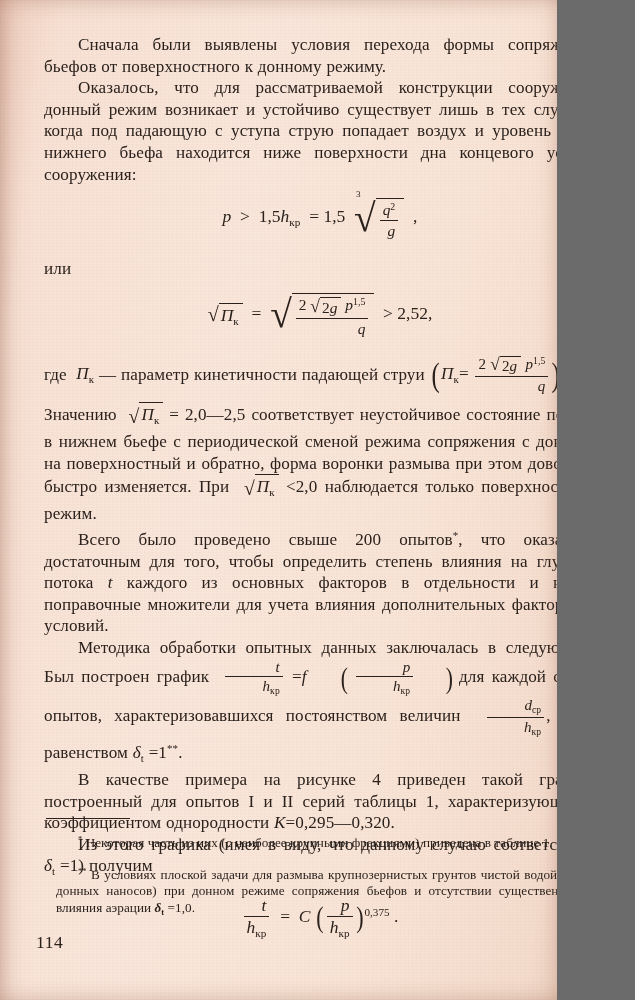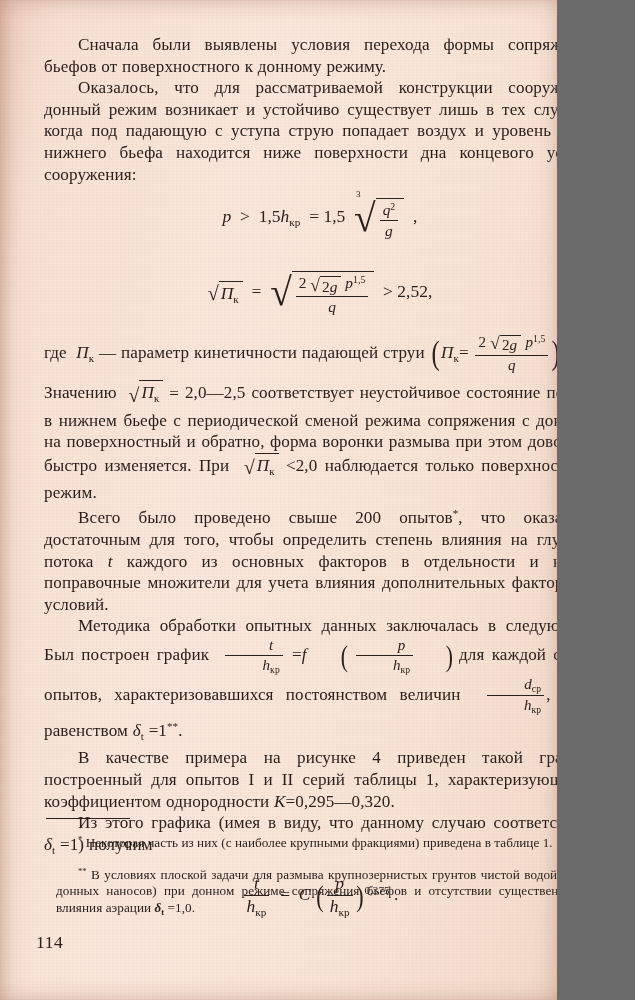--- a/index.html
+++ b/index.html
@@ -83,21 +83,21 @@
     font-style: normal;
   }
   .sup {
     font-size: 0.64em;
     vertical-align: 0.55em;
     font-style: normal;
   }
   .frac {
     display: inline-block;
     vertical-align: middle;
-    text-align: center;
+    text-align: right;
     margin: 0 2px;
   }
   .frac > .num {
     display: block;
     padding: 0 3px 1px 3px;
     border-bottom: 1.3px solid #2a211c;
     line-height: 1.12;
   }
   .frac > .den {
     display: block;
@@ -211,20 +211,21 @@
             </span>
           </span>
         </span>
         <span>&nbsp;,</span>
       </span>
       <span class="eq-num">(7)</span>
     </div>
 
     <div class="spacer-l"></div>
 
+    <p class="body noindent">или</p>
 
     <div class="spacer-m"></div>
 
     <div class="eq-row">
       <span class="math">
         <span class="rad flat">
           <span class="sign">√</span><span class="rbody"><span class="mi">Π</span><span class="sub">к</span></span>
         </span>
         <span>&nbsp;=&nbsp;</span>
         <span class="rad tall">

